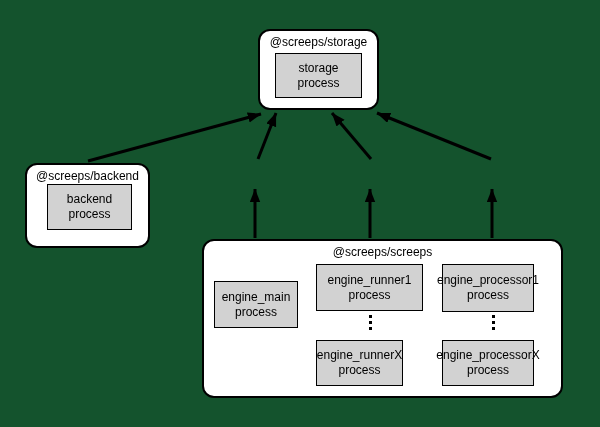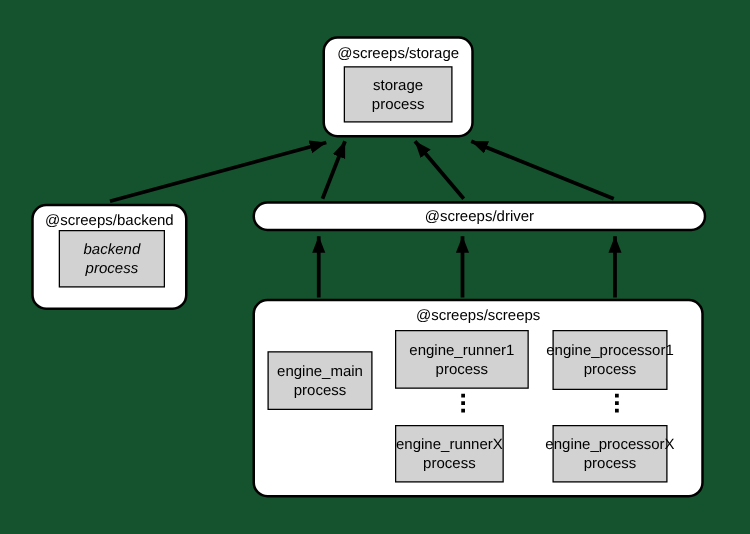--- a/index.html
+++ b/index.html
@@ -45,21 +45,21 @@
   }
   
   .g-storage{left:258px;top:29px;width:121px;height:81px;}
   .g-backend{left:25px;top:163px;width:125px;height:85px;}
   .g-driver{left:202px;top:161px;width:363px;height:24px;
             display:flex;align-items:center;justify-content:center;}
   .g-driver .group-title{padding-top:0;}
   .g-engine{left:202px;top:239px;width:361px;height:159px;}
   
   .p-storage{left:275px;top:53px;width:87px;height:45px;}
-  .p-backend{left:47px;top:184px;width:85px;height:46px;font-style:italic;}
+  .p-backend{left:47px;top:184px;width:85px;height:46px;}
   .p-engine-main{left:214px;top:264px;width:84px;height:47px;margin-top:17px;}
   .p-engine-runner1{left:316px;top:264px;width:107px;height:47px;}
   .p-engine-processor1{left:442px;top:264px;width:92px;height:48px;}
   .p-engine-runnerX{left:316px;top:340px;width:87px;height:46px;}
   .p-engine-processorX{left:442px;top:340px;width:92px;height:46px;}
   
   .dots{
     position:absolute;
     display:flex;flex-direction:column;gap:3px;align-items:center;
     width:4px;
@@ -93,23 +93,20 @@
   </div>
   <div class="proc p-storage">storage
 process</div>
 
   <div class="group g-backend">
     <div class="group-title">@screeps/backend</div>
   </div>
   <div class="proc p-backend">backend
 process</div>
 
-  <div class="group g-driver">
-    <div class="group-title">@screeps/driver</div>
-  </div>
 
   <div class="group g-engine">
     <div class="group-title">@screeps/screeps</div>
   </div>
   <div class="proc p-engine-main">engine_main
 process</div>
   <div class="proc p-engine-runner1">engine_runner1
 process</div>
   <div class="proc p-engine-processor1">engine_processor1
 process</div>

